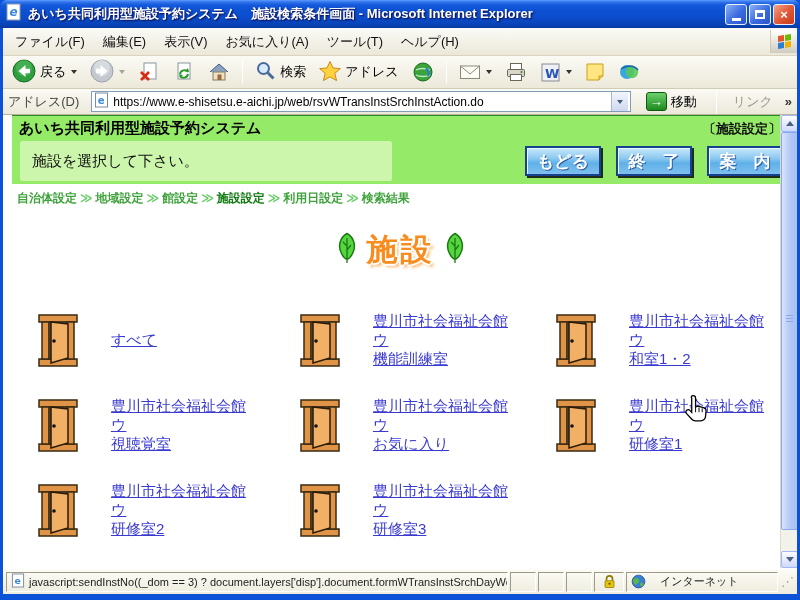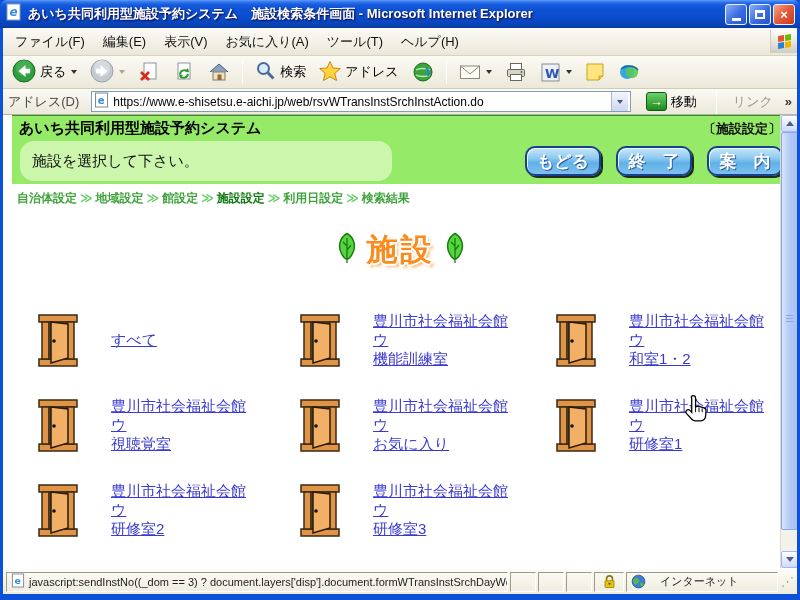--- a/index.html
+++ b/index.html
@@ -62,24 +62,24 @@
   .links-chev { font-weight:bold; color:#333; }
 
   
   .viewport { flex:1; position:relative; background:#fff; overflow:hidden; }
   .page { position:absolute; top:0; left:9px; width:777px; height:100%; background:#fff; }
 
   .greenband { height:69px; background:#95ea68; position:relative; border-top:1px solid #2a8a2a; }
   .sys-title { font-size:15px; font-weight:bold; padding:3px 0 0 7px; color:#000; }
   .corner { position:absolute; top:4px; right:8px; font-size:13px; font-weight:bold; color:#111; }
   .band-row { position:absolute; left:8px; right:6px; top:25px; bottom:3px; display:flex; align-items:center; }
-  .msgbox { width:372px; height:100%; background:#ccf6ac; border-radius:14px;
+  .msgbox { width:372px; height:100%; background:#ccf6ac; border-radius:2px;
     display:flex; align-items:center; padding-left:12px; font-size:15px; color:#111; }
   .navbtns { margin-left:auto; display:flex; gap:15px; }
-  .navbtn { min-width:76px; height:30px; border:2px solid #16418f; border-radius:10px;
+  .navbtn { min-width:76px; height:30px; border:2px solid #16418f; border-radius:0;
     background:linear-gradient(180deg,#c6e8fa 0%,#8cc8f0 40%,#5fb0e8 58%,#7fc0ee 100%);
     color:#fff; font-size:17px; font-weight:bold; padding:0 6px; cursor:pointer;
     font-family:"Liberation Sans","DejaVu Sans",sans-serif;
     text-shadow:1px 1px 0 #2a5aa0; box-shadow:2px 2px 0 rgba(10,10,10,.85), inset 1px 1px 0 #eaf7ff; }
 
   .breadcrumbs { padding:6px 0 5px 5px; font-size:12px; font-weight:bold; color:#3fa33c; background:#fff; }
   .bc-sep { color:#66cc66; margin:0 3px; }
   .bc.current { color:#117a11; }
 
   .sec-title { margin-top:14px; height:48px; display:flex; align-items:center; justify-content:center; gap:9px; }

